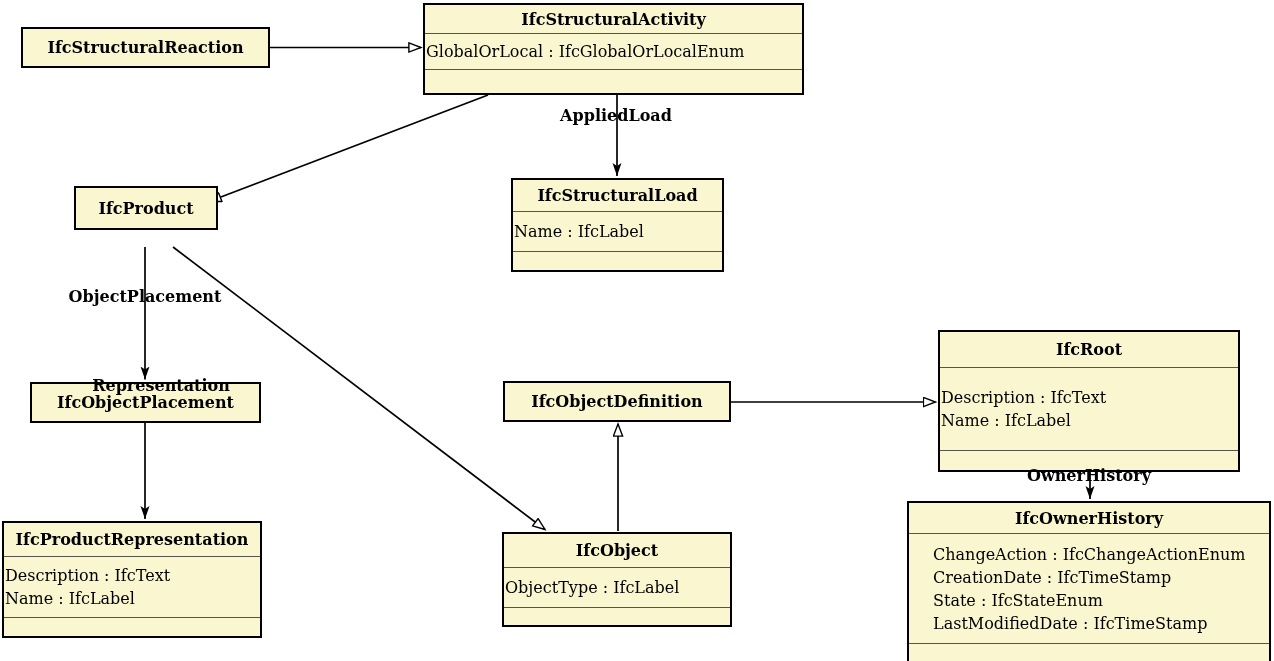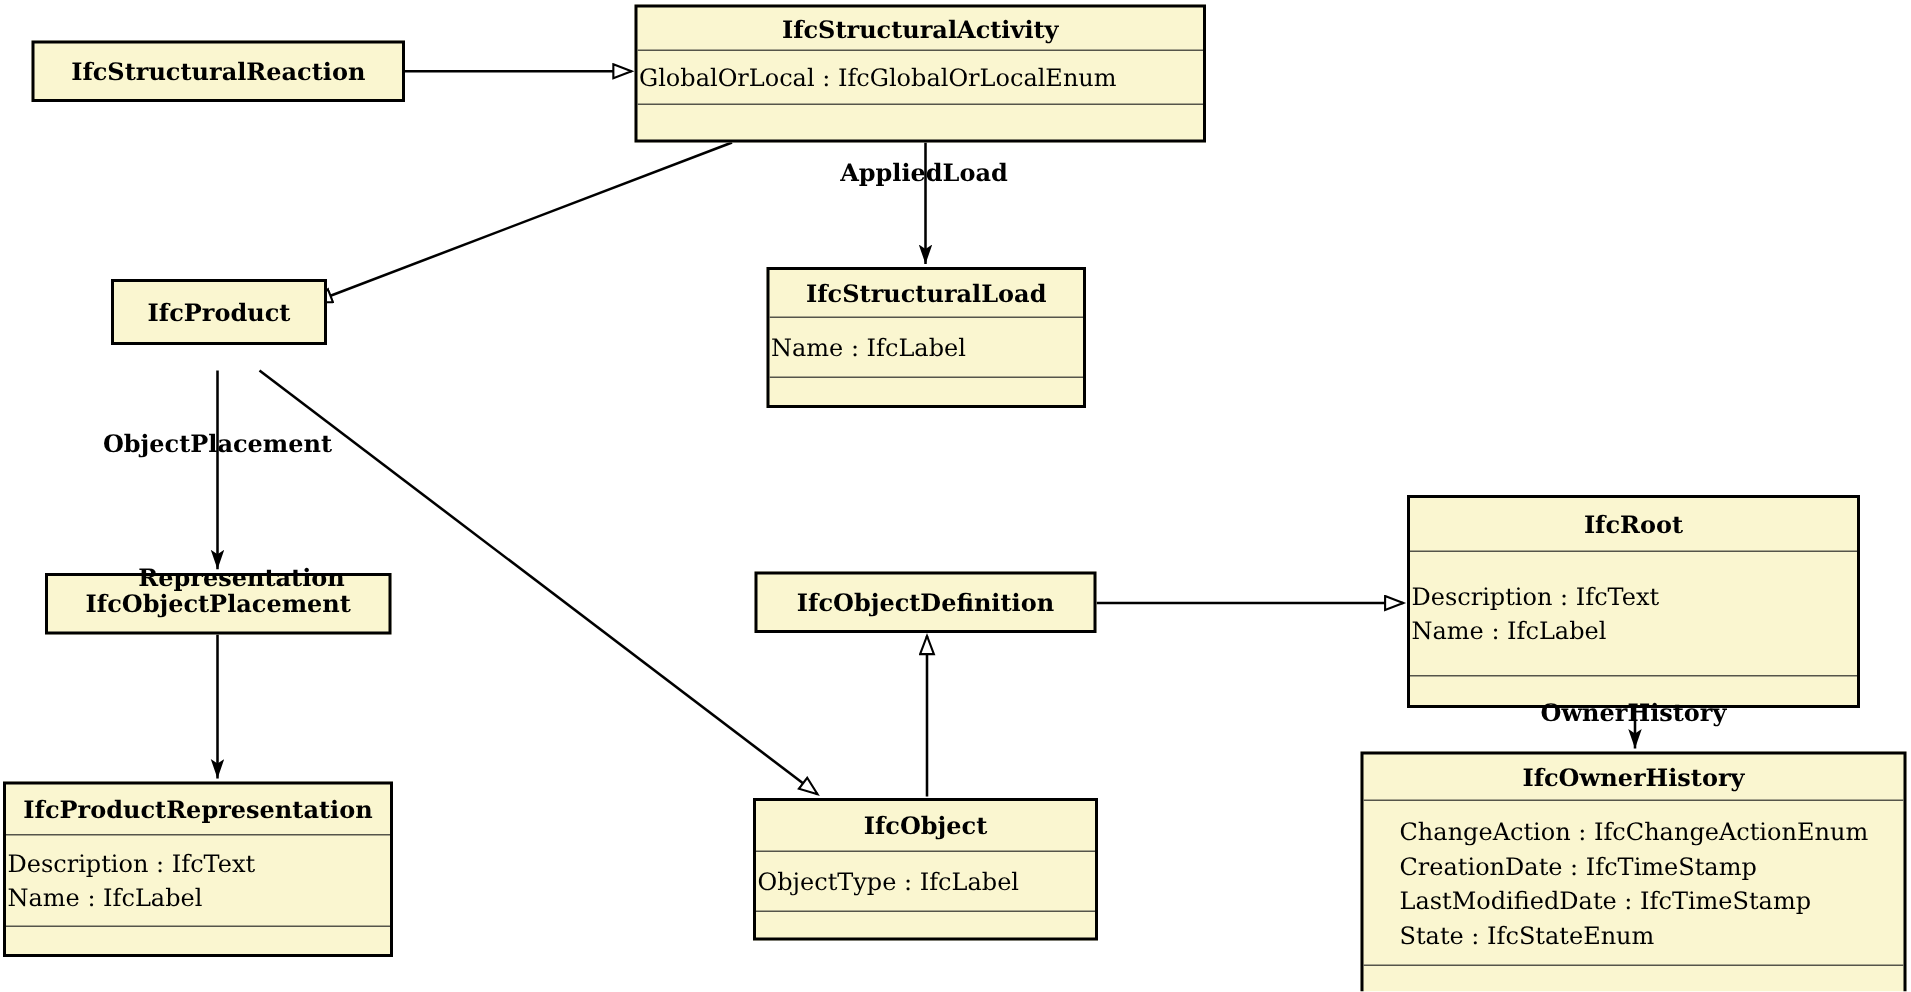--- a/index.html
+++ b/index.html
@@ -114,22 +114,22 @@
       <div>Name : IfcLabel</div>
     </div>
     <div class="e"></div>
   </div>
 
   <div class="cls" style="left:907px;top:501px;width:364px;height:163px">
     <div class="t" style="height:31px">IfcOwnerHistory</div>
     <div class="a" style="height:110px;padding-left:24px">
       <div>ChangeAction : IfcChangeActionEnum</div>
       <div>CreationDate : IfcTimeStamp</div>
+      <div>State : IfcStateEnum</div>
       <div>LastModifiedDate : IfcTimeStamp</div>
-      <div>State : IfcStateEnum</div>
     </div>
     <div class="e"></div>
   </div>
 
   <div class="elabel" style="left:616px;top:115px">AppliedLoad</div>
   <div class="elabel" style="left:145px;top:296px">ObjectPlacement</div>
   <div class="elabel" style="left:161px;top:385px">Representation</div>
   <div class="elabel" style="left:1089px;top:475px">OwnerHistory</div>
 
 </div>

